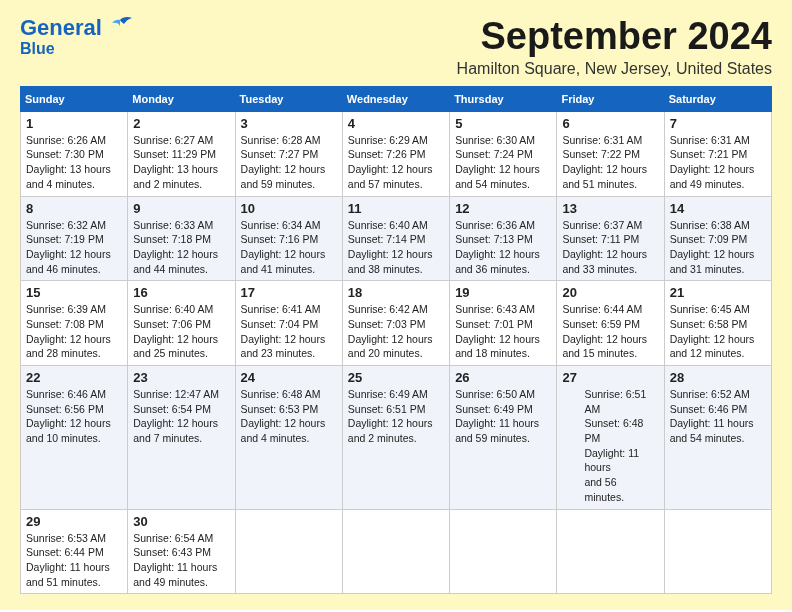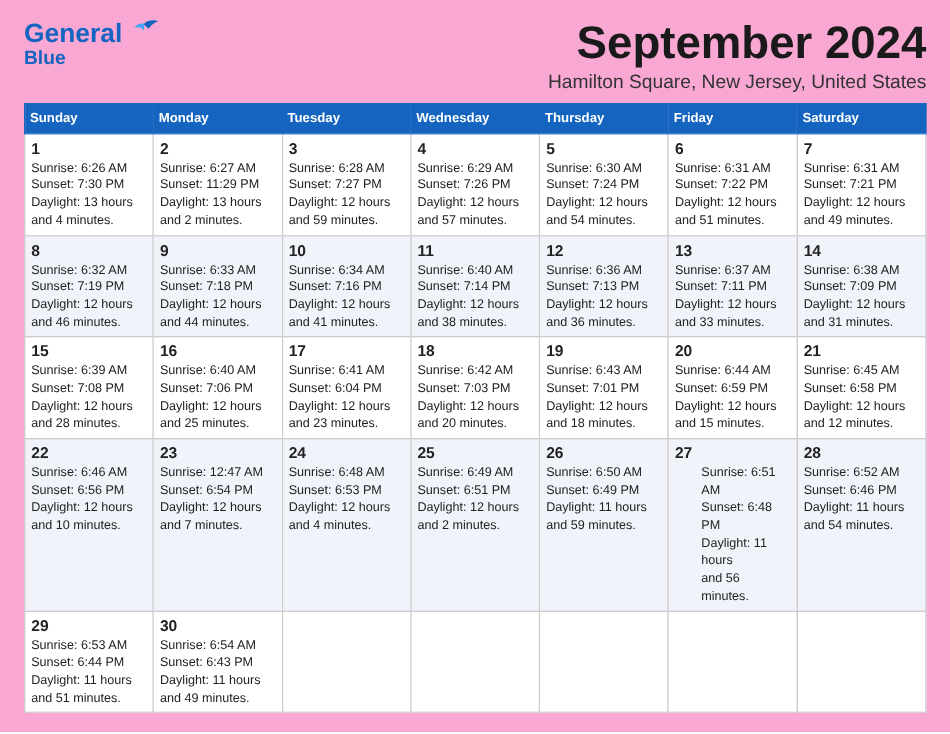--- a/index.html
+++ b/index.html
@@ -5,21 +5,21 @@
     * { box-sizing: border-box; margin: 0; padding: 0; }
     body {
       font-family: Arial, sans-serif;
       background: #fff;
       width: 792px;
       min-height: 612px;
     }
     .page {
       width: 792px;
       padding: 16px 20px 16px 20px;
-      background: #f9a8d4;
+      background: #fef9c3;
     }
     .header {
       display: flex;
       align-items: flex-start;
       justify-content: space-between;
       margin-bottom: 8px;
     }
     .logo {
       display: flex;
       flex-direction: column;
@@ -240,21 +240,21 @@
           <td>
             <span class="day-number">16</span>
             <div class="cell-text" style="white-space: pre-line;">Sunrise: 6:40 AM
 Sunset: 7:06 PM
 Daylight: 12 hours
 and 25 minutes.</div>
           </td>
           <td>
             <span class="day-number">17</span>
             <div class="cell-text" style="white-space: pre-line;">Sunrise: 6:41 AM
-Sunset: 6:04 PM
+Sunset: 7:04 PM
 Daylight: 12 hours
 and 23 minutes.</div>
           </td>
           <td>
             <span class="day-number">18</span>
             <div class="cell-text" style="white-space: pre-line;">Sunrise: 6:42 AM
 Sunset: 7:03 PM
 Daylight: 12 hours
 and 20 minutes.</div>
           </td>

